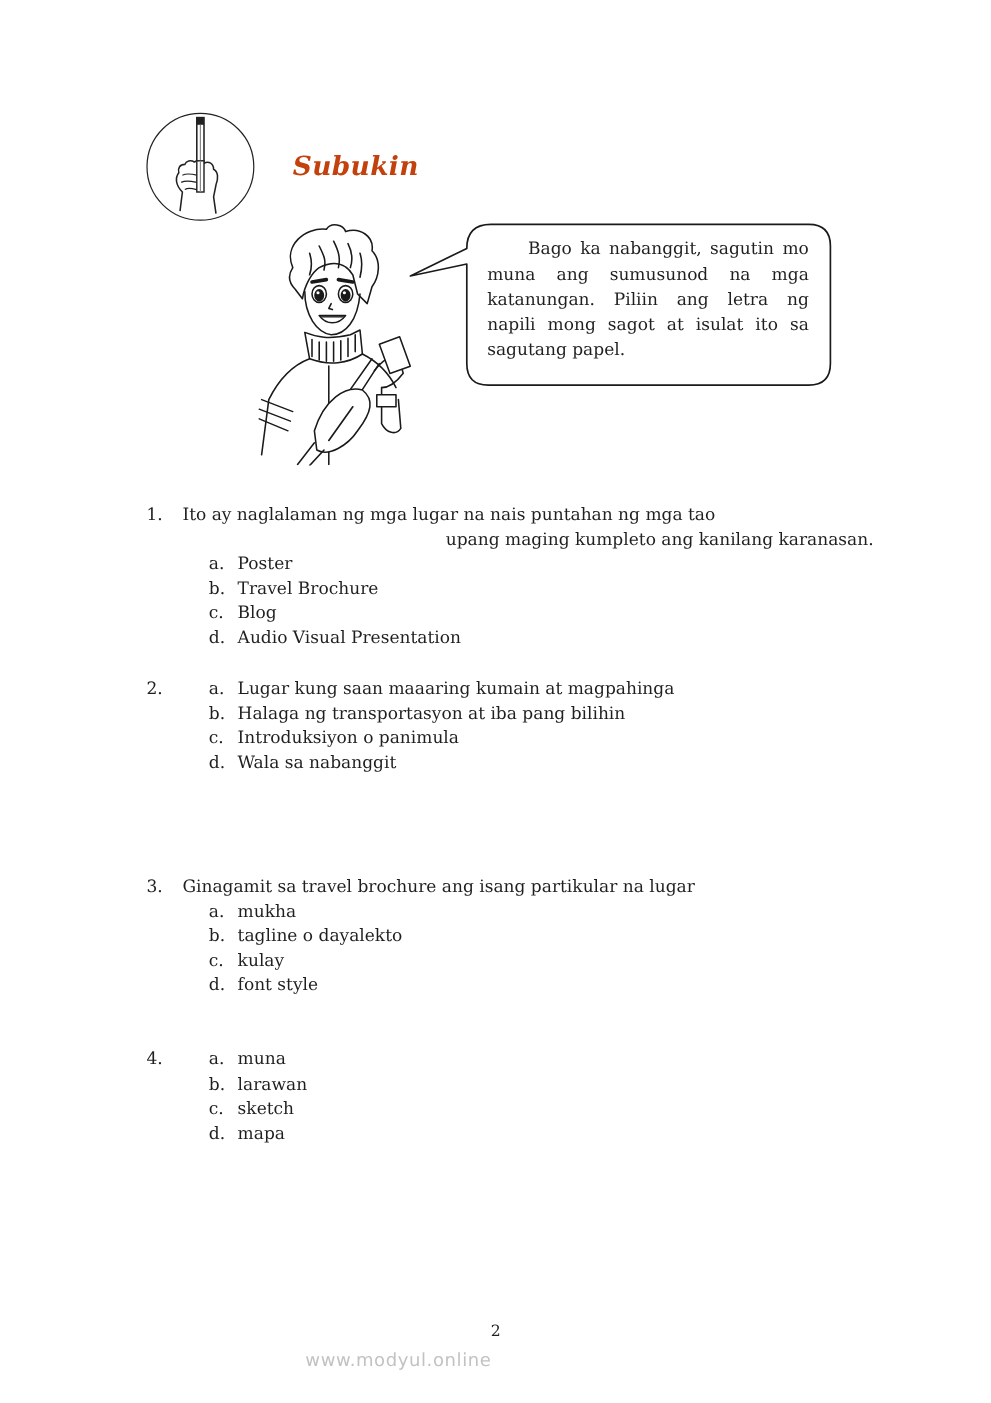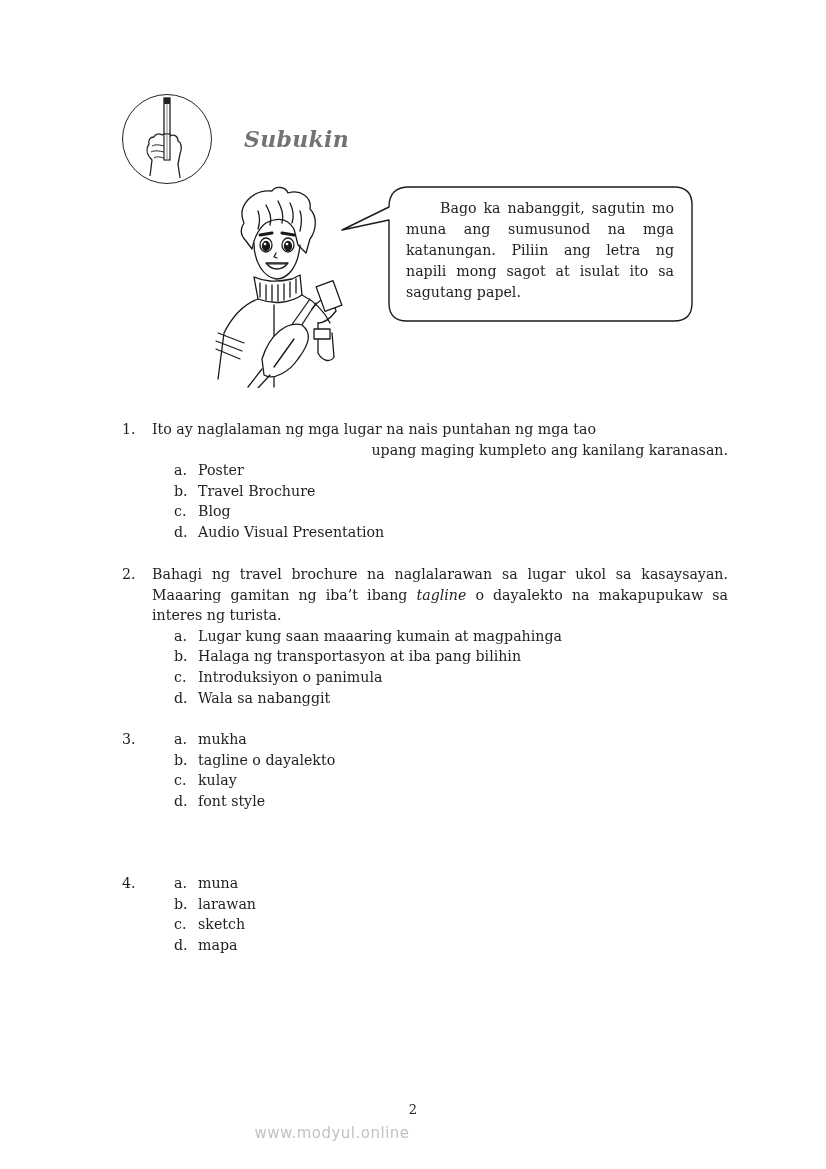--- a/index.html
+++ b/index.html
@@ -1,20 +1,20 @@
 <!DOCTYPE html>
 <html><head>
 <meta charset="utf-8">
 <style>
   html, body { margin:0; padding:0; background:#ffffff; }
   body { width:826px; height:1169px; position:relative; overflow:hidden;
          font-family:"DejaVu Serif", "Liberation Serif", serif; color:#1a1a1a; }
   .abs { position:absolute; }
   .icon-circle { left:122px; top:94px; width:90px; height:90px; border:1.5px solid #222; border-radius:50%; box-sizing:border-box; }
-  .title { left:244px; top:126px; font-family:"DejaVu Serif", serif; font-weight:bold; font-style:italic; font-size:22px; letter-spacing:0.3px; color:#737373; }
+  .title { left:244px; top:126px; font-family:"DejaVu Serif", serif; font-weight:bold; font-style:italic; font-size:22px; letter-spacing:0.3px; color:#c2410c; }
   .character { left:214px; top:183px; width:170px; height:205px; }
   .bubble-svg { left:336px; top:182px; width:362px; height:145px; }
   .bubble-text { left:406px; top:198px; width:268px; font-size:14.2px; line-height:21px; text-align:justify; color:#1f1f1f; }
   .bubble-text .indent { display:inline-block; width:34px; }
   .q { left:122px; width:606px; font-size:14.2px; line-height:20.6px; color:#1f1f1f; }
   .q .num { position:absolute; left:0; top:0; }
   .q .stem { margin-left:30px; }
   .q .stem.just { text-align:justify; }
   .q .stem-line2 { display:block; }
   .q ul { list-style:none; margin:0; padding:0; margin-left:52px; }
@@ -106,32 +106,32 @@
   <ul>
     <li><span class="letter">a.</span><span>Poster</span></li>
     <li><span class="letter">b.</span><span>Travel Brochure</span></li>
     <li><span class="letter">c.</span><span>Blog</span></li>
     <li><span class="letter">d.</span><span>Audio Visual Presentation</span></li>
   </ul>
 </div>
 
 <div class="abs q q2" style="top:564px;">
   <span class="num">2.</span>
-  <div class="stem just"><span>Bahagi ng travel brochure na naglalarawan sa lugar ukol sa kasaysayan. Maaaring gamitan  ng iba’t ibang </span><em>tagline</em><span> o dayalekto na makapupukaw sa interes ng turista.</span></div>
   <ul>
     <li><span class="letter">a.</span><span>Lugar kung saan maaaring kumain at magpahinga</span></li>
     <li><span class="letter">b.</span><span>Halaga ng transportasyon at iba pang bilihin</span></li>
     <li><span class="letter">c.</span><span>Introduksiyon o panimula</span></li>
     <li><span class="letter">d.</span><span>Wala sa nabanggit</span></li>
   </ul>
 </div>
 
 <div class="abs q q3" style="top:729px;">
   <span class="num">3.</span>
   <div class="stem">
+    <span class="stem-line2">Ginagamit sa travel brochure ang isang partikular na lugar</span>
   </div>
   <ul>
     <li><span class="letter">a.</span><span>mukha</span></li>
     <li><span class="letter">b.</span><span>tagline o dayalekto</span></li>
     <li><span class="letter">c.</span><span>kulay</span></li>
     <li><span class="letter">d.</span><span>font style</span></li>
   </ul>
 </div>
 
 <div class="abs q q4" style="top:873px;">

